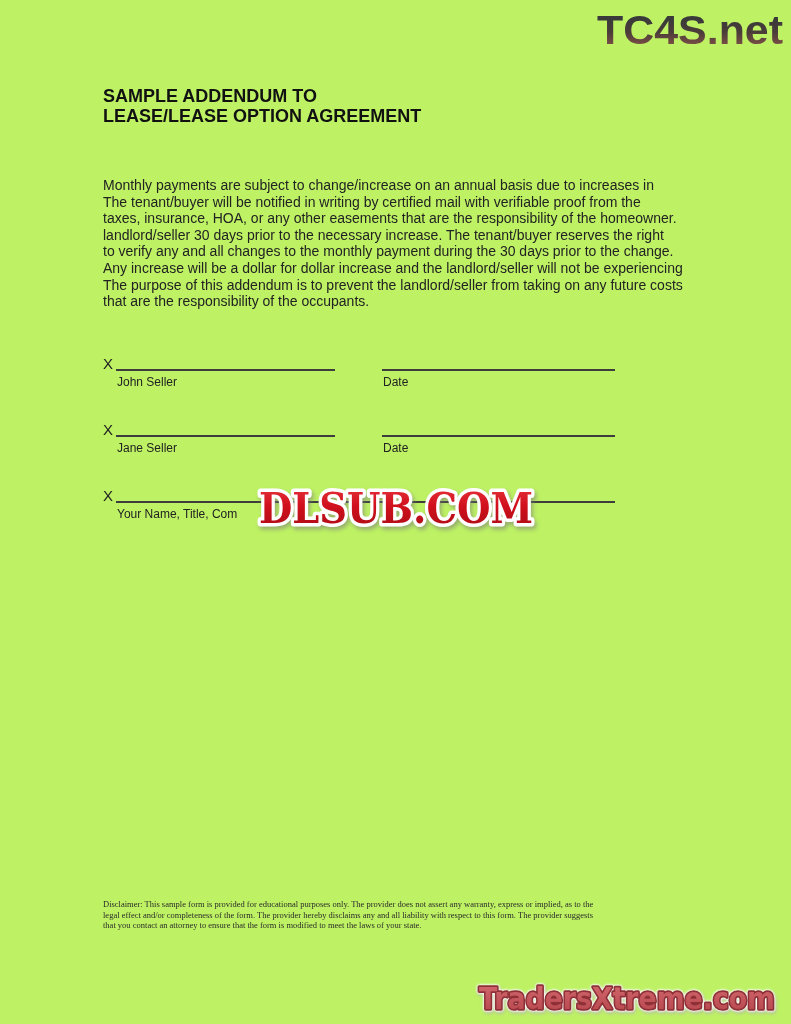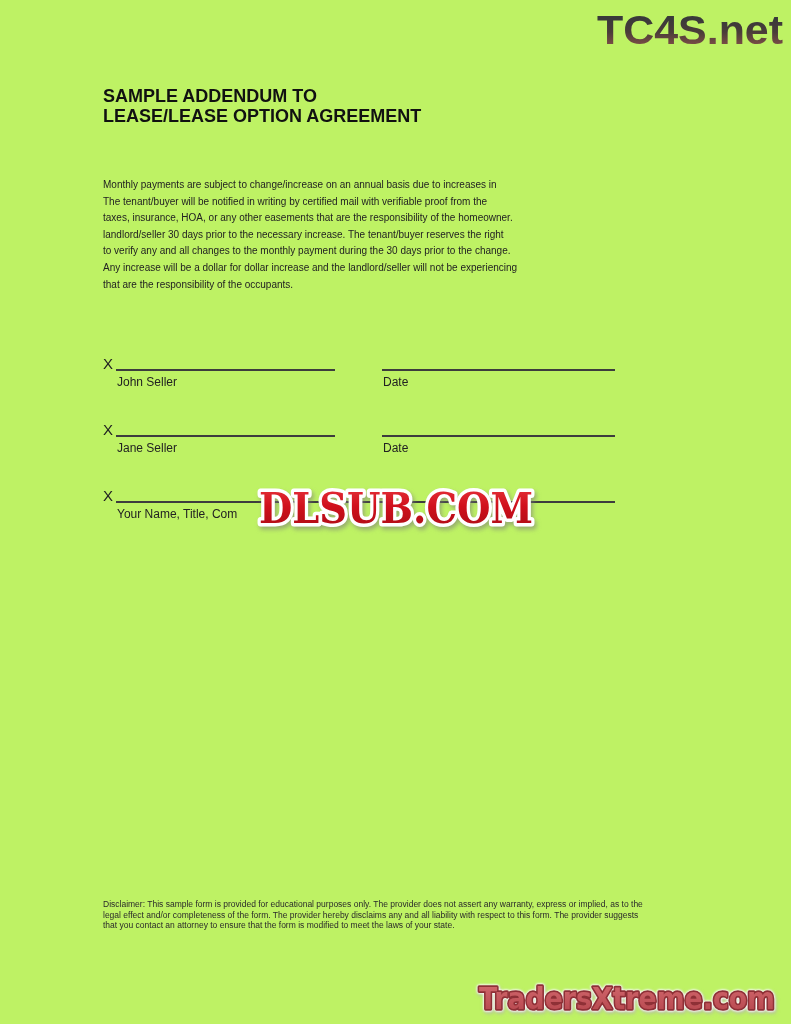--- a/index.html
+++ b/index.html
@@ -23,38 +23,39 @@
     left: 103px; top: 86px; width: 596px;
     font-weight: 700;
     font-size: 18px;
     line-height: 20px;
     color: #111111;
   }
 
   
   .body-paragraph {
     left: 103px; top: 177px;
-    font-size: 10px;
+    font-size: 14px;
     line-height: 16.6px;
     color: #222222;
     white-space: nowrap;
   }
 
   
   .x-mark { font-size: 15px; color: #222222; line-height: 15px; }
   .sig-line { height: 0; border-bottom: 2px solid #3d3d3d; }
   .sig-label { font-size: 12px; color: #222222; line-height: 16px; white-space: nowrap; }
 
   
   .disclaimer {
     left: 103px; top: 899px;
     font-size: 8.5px;
     line-height: 10.5px;
     color: #2a2a2a;
     white-space: nowrap;
+    font-family: Liberation Serif, serif;
   }
 
   
   .dlsub-logo {
     left: 246px; top: 472px; width: 300px; height: 68px;
     filter: drop-shadow(2px 3px 2px rgba(120,120,120,0.55));
   }
   .traders-logo {
     left: 462px; top: 976px; width: 330px; height: 46px;
     filter: drop-shadow(0 0 1px #ffffff) drop-shadow(0 0 1px #ffffff)
@@ -82,20 +83,21 @@
       <div>LEASE/LEASE OPTION AGREEMENT</div>
     </div>
 
   <div class="abs body-paragraph">
       <div>Monthly payments are subject to change/increase on an annual basis due to increases in</div>
       <div>The tenant/buyer will be notified in writing by certified mail with verifiable proof from the</div>
       <div>taxes, insurance, HOA, or any other easements that are the responsibility of the homeowner.</div>
       <div>landlord/seller 30 days prior to the necessary increase. The tenant/buyer reserves the right</div>
       <div>to verify any and all changes to the monthly payment during the 30 days prior to the change.</div>
       <div>Any increase will be a dollar for dollar increase and the landlord/seller will not be experiencing</div>
+      <div>The purpose of this addendum is to prevent the landlord/seller from taking on any future costs</div>
       <div>that are the responsibility of the occupants.</div>
     </div>
 
   <div class="abs x-mark" style="left:103px; top:356px;">X</div>
   <div class="abs sig-line" style="left:116px; top:369px; width:219px;"></div>
   <div class="abs sig-line" style="left:382px; top:369px; width:233px;"></div>
   <div class="abs sig-label" style="left:117px; top:374px;">John Seller</div>
   <div class="abs sig-label" style="left:383px; top:374px;">Date</div>
 
   <div class="abs x-mark" style="left:103px; top:422px;">X</div>

